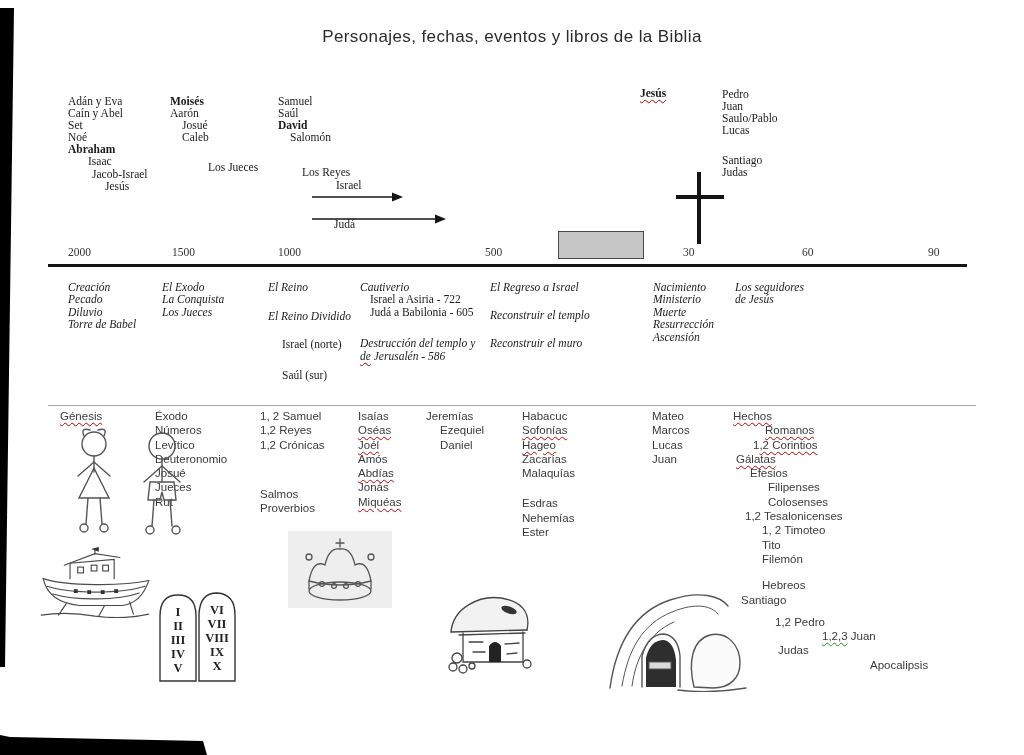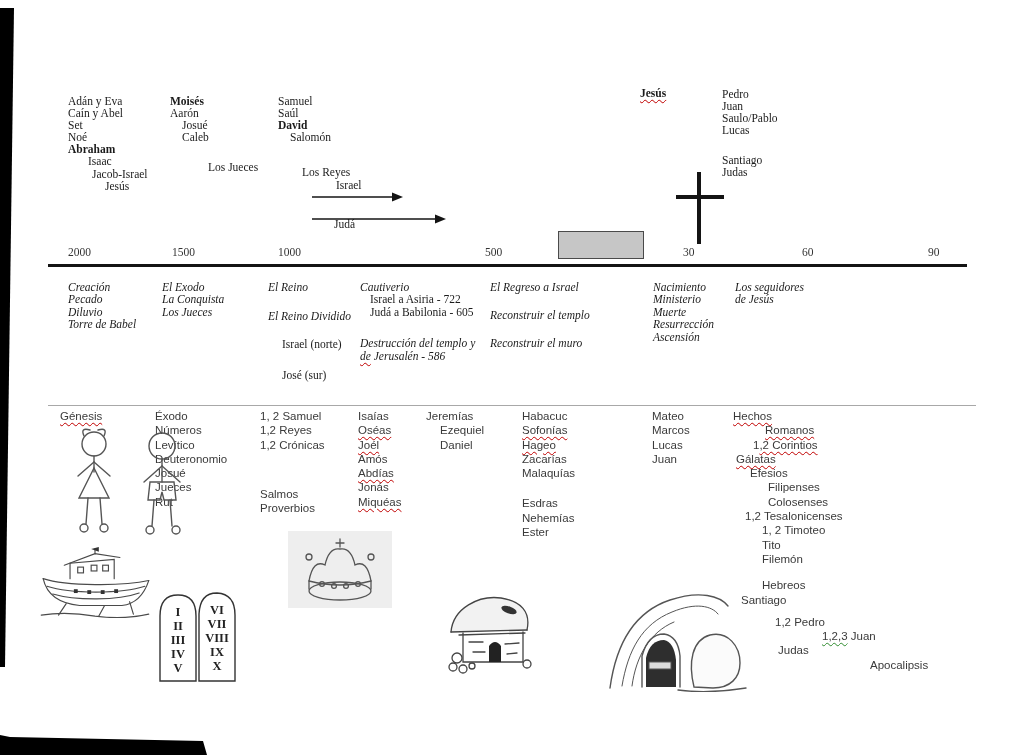--- a/index.html
+++ b/index.html
@@ -28,20 +28,21 @@
 </head>
 <body>
 
 <div id="canvas">
 
   <svg class="layer" width="1024" height="755">
     <polygon points="0,8 14,8 5,667 0,667" fill="#000"></polygon>
     <polygon points="0,735 10,737 203,741 207,755 0,755" fill="#000"></polygon>
   </svg>
 
+  <div class="title">Personajes, fechas, eventos y libros de la Biblia</div>
 
   <div class="col serif" style="left:68px;top:95px">
       <div class="li"><span>Adán y Eva</span></div>
       <div class="li"><span>Caín y Abel</span></div>
       <div class="li"><span>Set</span></div>
       <div class="li"><span>Noé</span></div>
       <div class="li b"><span>Abraham</span></div>
       <div class="li" style="margin-left: 20px;"><span>Isaac</span></div>
       <div class="li" style="margin-left: 24px;"><span>Jacob-Israel</span></div>
       <div class="li" style="margin-left: 37px;"><span>Jesús</span></div>
@@ -108,21 +109,21 @@
     </div>
   <div class="col serif it" style="left:162px;top:281px">
       <div class="li"><span>El Exodo</span></div>
       <div class="li"><span>La Conquista</span></div>
       <div class="li"><span>Los Jueces</span></div>
     </div>
   <div class="col serif it" style="left:268px;top:281px">
       <div class="li"><span>El Reino</span></div>
       <div class="li" style="margin-top: 17px;"><span>El Reino Dividido</span></div>
       <div class="li up" style="margin-left: 14px; margin-top: 15px; font-family: Liberation Serif, serif;"><span>Israel (norte)</span></div>
-      <div class="li up" style="margin-left: 14px; margin-top: 19px;"><span>José  (sur)</span></div>
+      <div class="li up" style="margin-left: 14px; margin-top: 19px;"><span>Saúl  (sur)</span></div>
     </div>
   <div class="col serif it" style="left:360px;top:281px">
       <div class="li"><span>Cautiverio</span></div>
       <div class="li up" style="margin-left: 10px;"><span>Israel a Asiria - 722</span></div>
       <div class="li up" style="margin-left: 10px;"><span>Judá a Babilonia - 605</span></div>
       <div class="li" style="margin-top: 19px;"><span>Destrucción del templo y</span></div>
       <div class="li"><span class="sq-red">de</span><span> Jerusalén - 586</span></div>
     </div>
   <div class="col serif it" style="left:653px;top:281px">
       <div class="li"><span>Nacimiento</span></div>

